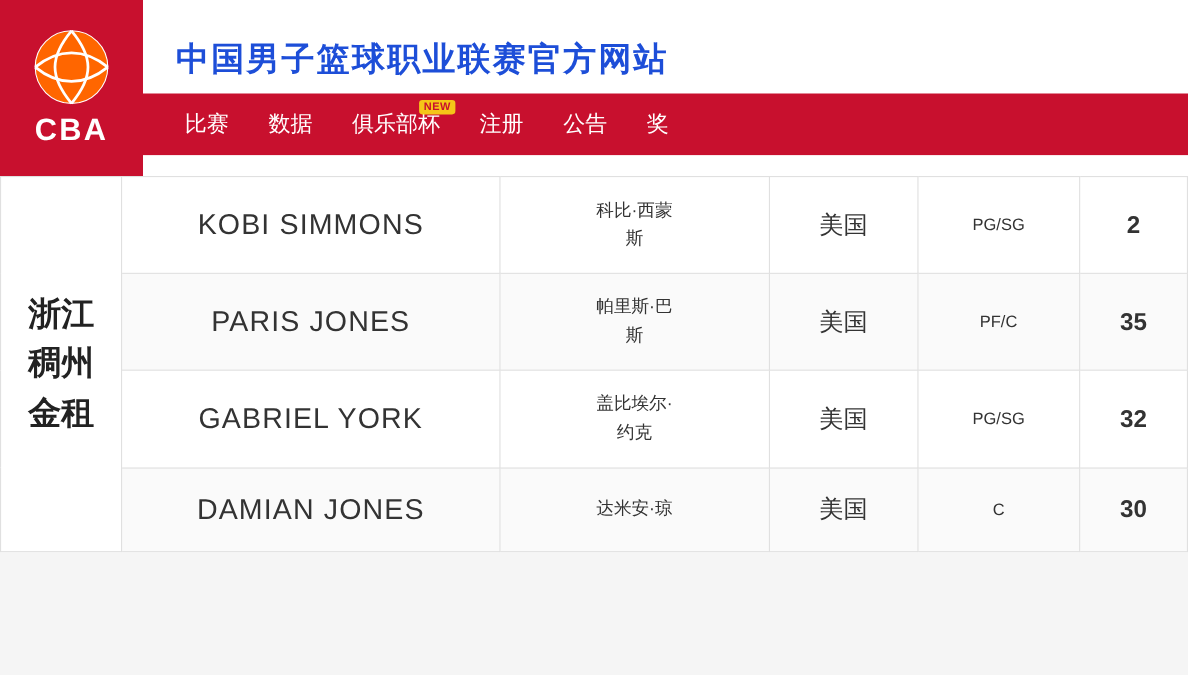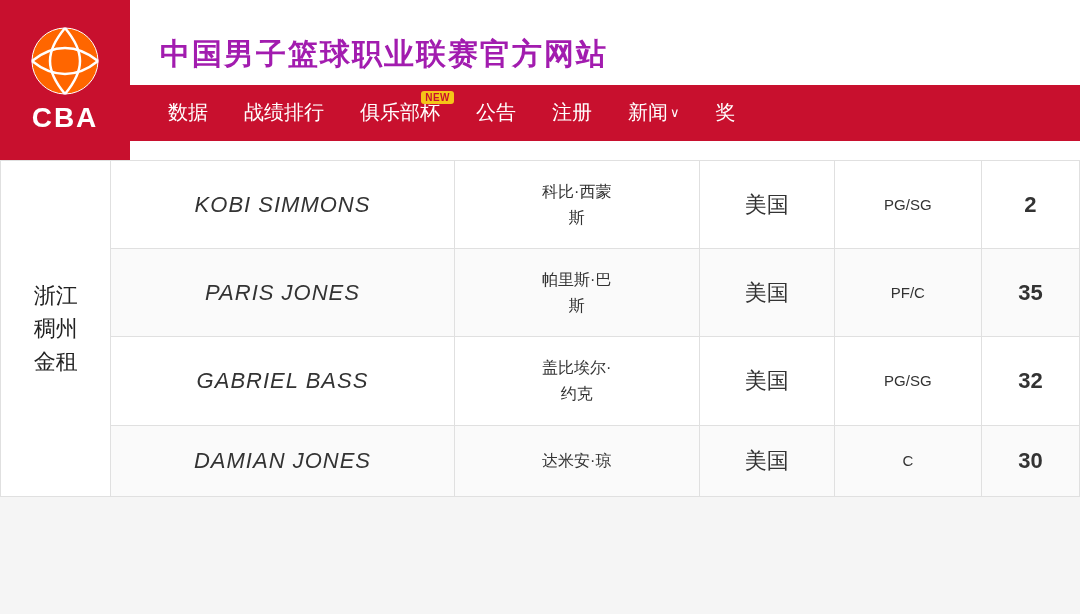--- a/index.html
+++ b/index.html
@@ -38,21 +38,21 @@
       font-weight: bold;
       letter-spacing: 2px;
     }
 
     .header-right {
       flex: 1;
       display: flex;
       flex-direction: column;
     }
     .site-title {
-      color: #a21caf;
+      color: #1d4ed8;
       font-size: 30px;
       font-weight: bold;
       padding: 14px 20px 10px 30px;
       letter-spacing: 2px;
     }
     .nav-bar {
       background: #c8102e;
       display: flex;
       align-items: center;
       padding: 0 10px 0 20px;
@@ -97,33 +97,32 @@
     }
     td, th {
       border: 1px solid #e0e0e0;
       text-align: center;
       vertical-align: middle;
       font-size: 20px;
       color: #333;
     }
     .team-cell {
       width: 90px;
-      font-size: 22px;
-      font-weight: normal;
+      font-size: 30px;
+      font-weight: bold;
       line-height: 1.5;
       padding: 10px 6px;
       color: #222;
     }
     .player-en-cell {
       width: 280px;
-      font-size: 22px;
+      font-size: 26px;
       padding: 22px 20px;
       letter-spacing: 1px;
       font-weight: 500;
-      font-style: italic;
     }
     .player-cn-cell {
       width: 200px;
       font-size: 16px;
       padding: 18px 10px;
       line-height: 1.6;
     }
     .country-cell {
       width: 110px;
       font-size: 22px;
@@ -159,38 +158,34 @@
       <path d="M2 35 Q18 22 35 22 Q52 22 68 35" stroke="#fff" stroke-width="2.5" fill="none"></path>
       <path d="M2 35 Q18 48 35 48 Q52 48 68 35" stroke="#fff" stroke-width="2.5" fill="none"></path>
     </svg>
     <span class="logo-cba-text">CBA</span>
   </div>
 
   <div class="header-right">
     <div class="site-title">中国男子篮球职业联赛官方网站</div>
     <nav class="nav-bar">
       <div class="nav-item">
+        <span>比赛</span>
+      </div>
+      <div class="nav-item">
         <span>数据</span>
-      </div>
-      <div class="nav-item">
-        <span>战绩排行</span>
       </div>
       <div class="nav-item" style="position:relative;">
         <span>俱乐部杯</span>
         <span class="new-badge">NEW</span>
       </div>
       <div class="nav-item">
+        <span>注册</span>
+      </div>
+      <div class="nav-item">
         <span>公告</span>
-      </div>
-      <div class="nav-item">
-        <span>注册</span>
-      </div>
-      <div class="nav-item">
-        <span>新闻</span>
-        <span class="chevron">∨</span>
       </div>
       <div class="nav-item">
         <span>奖</span>
       </div>
     </nav>
   </div>
 </div>
 
 <div class="table-container">
   <table>
@@ -217,21 +212,21 @@
         <td class="player-cn-cell">
           <span>帕里斯·巴</span><br>
           <span>斯</span>
         </td>
         <td class="country-cell">美国</td>
         <td class="position-cell">PF/C</td>
         <td class="number-cell">35</td>
       </tr>
 
       <tr>
-        <td class="player-en-cell">GABRIEL BASS</td>
+        <td class="player-en-cell">GABRIEL YORK</td>
         <td class="player-cn-cell">
           <span>盖比埃尔·</span><br>
           <span>约克</span>
         </td>
         <td class="country-cell">美国</td>
         <td class="position-cell">PG/SG</td>
         <td class="number-cell">32</td>
       </tr>
 
       <tr>

